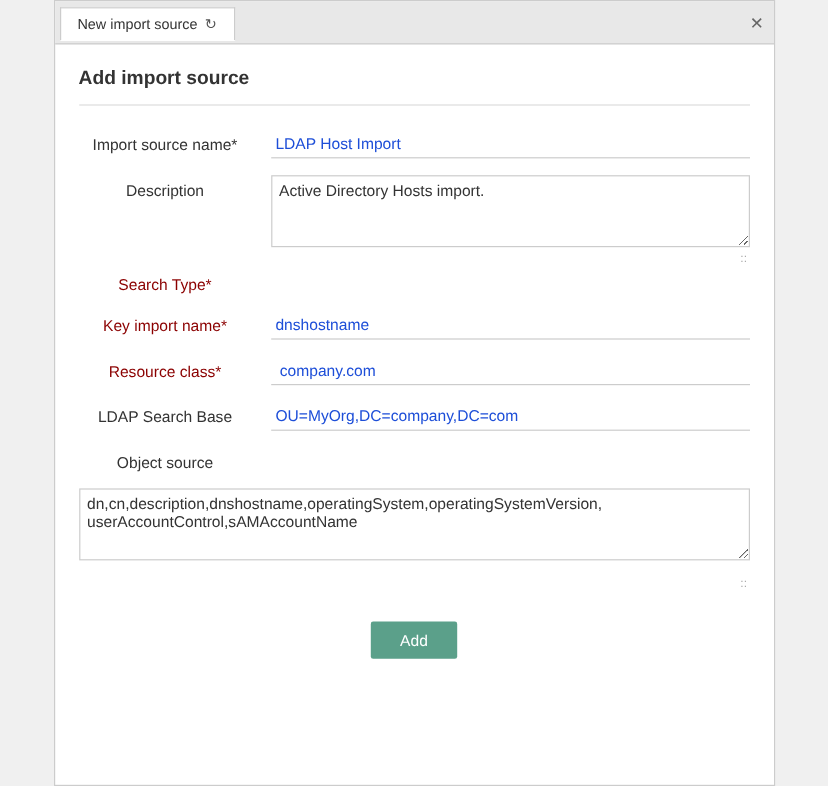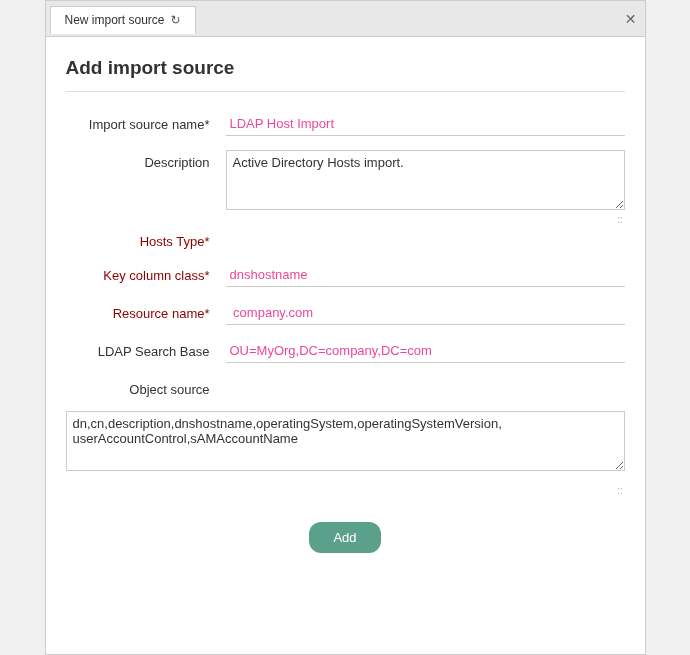--- a/index.html
+++ b/index.html
@@ -61,56 +61,56 @@
       background: none;
       border: none;
       line-height: 1;
     }
     .content {
       flex: 1;
       padding: 20px 20px 10px 20px;
       overflow-y: auto;
     }
     .page-title {
-      font-size: 19px;
+      font-size: 16px;
       font-weight: bold;
       color: #333;
       padding-bottom: 12px;
       border-bottom: 1px solid #ddd;
       margin-bottom: 20px;
     }
     .form-area {
       display: flex;
       flex-direction: column;
       gap: 0;
     }
     .form-row {
       display: flex;
       align-items: flex-start;
       margin-bottom: 14px;
     }
     .form-label {
       width: 160px;
-      text-align: right;
+      text-align: center;
       padding-right: 16px;
       padding-top: 5px;
       color: #8B0000;
       font-size: 13px;
       flex-shrink: 0;
     }
     .form-label.dark-label {
       color: #333;
     }
     .form-input {
       flex: 1;
       border: none;
       border-bottom: 1px solid #ccc;
       padding: 4px 4px;
       font-size: 13px;
-      color: #ec4899;
+      color: #1d4ed8;
       outline: none;
       background: transparent;
     }
     .form-textarea {
       flex: 1;
       border: 1px solid #ccc;
       padding: 4px 6px;
       font-size: 13px;
       color: #333;
       outline: none;
@@ -143,21 +143,21 @@
       margin-top: 16px;
       padding-bottom: 10px;
     }
     .add-button {
       background-color: #5ba08a;
       color: #fff;
       border: none;
       padding: 8px 24px;
       font-size: 13px;
       cursor: pointer;
-      border-radius: 12px;
+      border-radius: 2px;
     }
     .desc-row {
       display: flex;
       align-items: flex-start;
       margin-bottom: 4px;
     }
   </style>
 </head>
 <body>
 
@@ -181,30 +181,30 @@
         <input class="form-input" type="text" value="LDAP Host Import" style="">
       </div>
 
       <div class="desc-row">
         <div class="form-label dark-label" style="padding-top:5px;">Description</div>
         <textarea class="form-textarea" rows="3" style="">Active Directory Hosts import.</textarea>
       </div>
       <div class="resize-hint">::</div>
 
       <div class="form-row">
-        <div class="form-label">Hosts Type*</div>
-      </div>
-
-      <div class="form-row">
-        <div class="form-label">Key column class*</div>
+        <div class="form-label">Search Type*</div>
+      </div>
+
+      <div class="form-row">
+        <div class="form-label">Key import name*</div>
         <input class="form-input" type="text" value="dnshostname" style="">
       </div>
 
       <div class="form-row">
-        <div class="form-label">Resource name*</div>
+        <div class="form-label">Resource class*</div>
         <input class="form-input" type="text" value=" company.com" style="">
       </div>
 
       <div class="form-row">
         <div class="form-label dark-label">LDAP Search Base</div>
         <input class="form-input" type="text" value="OU=MyOrg,DC=company,DC=com" style="">
       </div>
 
       <div class="form-row">
         <div class="form-label dark-label">Object source</div>

